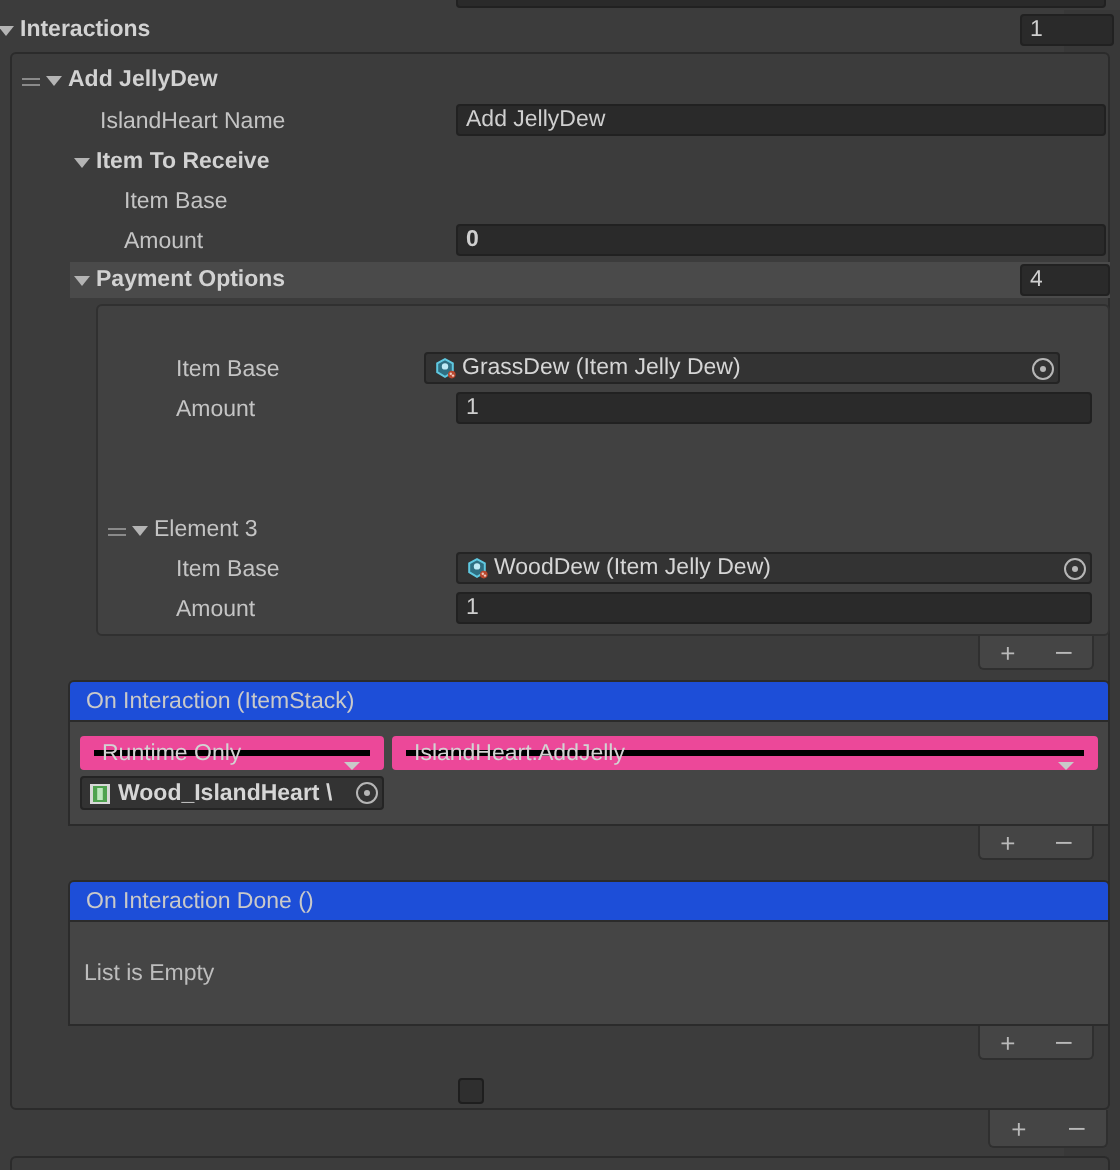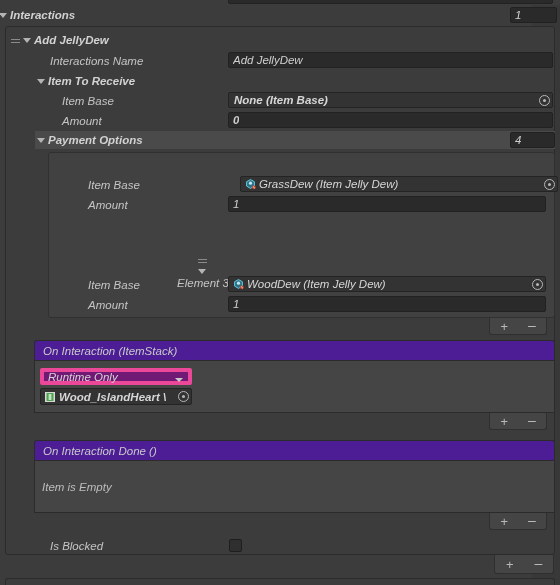--- a/index.html
+++ b/index.html
@@ -5,21 +5,21 @@
   html,body{margin:0;padding:0;}
   body{
     width:560px;height:585px;
     background:#383838;
     font-family:"Liberation Sans", sans-serif;
     font-size:11.5px;
     color:#c4c4c4;
     -webkit-font-smoothing:antialiased;
     overflow:hidden;
   }
-  .root{position:relative;width:532px;height:585px;background:#3c3c3c;font-style:italic;}
+  .root{position:relative;width:532px;height:585px;background:#3c3c3c;}
 
   
   .row{position:relative;height:20px;display:flex;align-items:center;}
   .lbl{color:#c4c4c4;font-size:11.5px;white-space:nowrap;}
   .lbl.bold{font-weight:bold;color:#d2d2d2;}
 
   
   .tri{width:11px;height:11px;position:relative;flex:none;margin-right:1px;}
   .tri:after{
     content:"";position:absolute;left:1px;top:3px;
@@ -64,39 +64,39 @@
   .so-ico svg{display:block;}
 
   
   .go-ico{width:12px;height:12px;flex:none;margin-right:3px;}
 
   
   .boxA{position:absolute;background:#3c3c3c;border:1px solid #2b2b2b;border-radius:3px;box-sizing:border-box;}
   .boxB{position:absolute;background:#414141;border:1px solid #303030;border-radius:3px;box-sizing:border-box;}
 
   .hdrbar{position:absolute;background:#4a4a4a;box-sizing:border-box;}
-  .evt-hdr{position:absolute;background:#4c1d95;border:1px solid #2b2b2b;border-bottom:none;
+  .evt-hdr{position:absolute;background:#1d4ed8;border:1px solid #2b2b2b;border-bottom:none;
            box-sizing:border-box;display:flex;align-items:center;padding-left:8px;
            border-radius:3px 3px 0 0;color:#c9c9c9;}
   .evt-body{position:absolute;background:#454545;border:1px solid #2b2b2b;border-top:1px solid #2b2b2b;box-sizing:border-box;}
 
   
   .plusminus{
     position:absolute;height:17px;width:58px;
     background:#454545;border:1px solid #2f2f2f;border-top:none;
     border-radius:0 0 3px 3px;box-sizing:border-box;
     display:flex;align-items:center;justify-content:space-around;
   }
   .plusminus span{font-size:13px;color:#b9b9b9;line-height:1;user-select:none;}
   .plusminus span.minus{font-size:14px;position:relative;top:-1px;}
 
   
   .dd{
     position:absolute;height:17px;box-sizing:border-box;
-    background:#701a75;border:4px solid #ec4899;border-radius:2px;
+    background:#000000;border:7px solid #ec4899;border-radius:2px;
     display:flex;align-items:center;padding:0 4px;color:#d3d3d3;font-size:11.5px;
   }
   .dd .arrow{position:absolute;right:5px;top:6px;width:0;height:0;
     border-left:4px solid transparent;border-right:4px solid transparent;border-top:4px solid #c9c9c9;}
 
   
   .cb{position:absolute;width:13px;height:13px;background:#2f2f2f;border:1px solid #1e1e1e;border-radius:2px;box-sizing:border-box;}
 
   
   .top-clip{position:absolute;left:0;top:0;width:560px;height:5px;background:#3c3c3c;overflow:hidden;}
@@ -124,40 +124,34 @@
 
   <div class="boxA" style="left:5px;top:26px;width:550px;height:529px;"></div>
 
   <div class="row" style="position:absolute;left:10px;top:30px;width:540px;height:20px;">
     <div class="grip"></div>
     <div class="tri"></div>
     <span class="lbl bold">Add JellyDew</span>
   </div>
 
   <div class="row" style="position:absolute;left:50px;top:51px;width:200px;height:20px;">
-    <span class="lbl">Interactions Name</span>
+    <span class="lbl">IslandHeart Name</span>
   </div>
   <div class="field" style="left:228px;top:52px;width:325px;">
     <span class="val">Add JellyDew</span>
   </div>
 
   <div class="row" style="position:absolute;left:36px;top:71px;width:260px;height:20px;">
     <div class="tri"></div>
     <span class="lbl bold">Item To Receive</span>
   </div>
 
   <div class="row" style="position:absolute;left:62px;top:91px;width:200px;height:20px;">
     <span class="lbl">Item Base</span>
   </div>
-  <div class="field obj" style="left:228px;top:92px;width:325px;">
-    <span class="val" style="font-weight:bold;padding-left:2px;">None (Item Base)</span>
-    <span class="picker">
-        <i></i>
-      </span>
-  </div>
 
   <div class="row" style="position:absolute;left:62px;top:111px;width:200px;height:20px;">
     <span class="lbl">Amount</span>
   </div>
   <div class="field num" style="left:228px;top:112px;width:325px;">
     <span class="val" style="font-weight:bold;">0</span>
   </div>
 
   <div class="hdrbar" style="left:35px;top:131px;width:520px;height:18px;"></div>
   <div class="row" style="position:absolute;left:36px;top:131px;width:300px;height:18px;">
@@ -166,21 +160,21 @@
   </div>
   <div class="field num" style="left:510px;top:132px;width:45px;">
     <span class="val">4</span>
   </div>
 
   <div class="boxB" style="left:48px;top:152px;width:507px;height:166px;"></div>
 
   <div class="row" style="position:absolute;left:88px;top:175px;width:200px;height:20px;">
     <span class="lbl">Item Base</span>
   </div>
-  <div class="field obj" style="left:240px;top:176px;width:318px;">
+  <div class="field obj" style="left:212px;top:176px;width:318px;">
     <span class="so-ico">
       <svg width="13" height="13" viewBox="0 0 13 13">
         <path d="M6.5 1.6 L10.4 3.7 L10.4 8.1 L6.5 10.4 L2.6 8.1 L2.6 3.7 Z" fill="#2f6f82" stroke="#5fc8e0" stroke-width="1"></path>
         <circle cx="6.5" cy="5.2" r="1.6" fill="#bfeaf5"></circle>
         <circle cx="9.9" cy="9.3" r="1.9" fill="#b8472e"></circle>
         <circle cx="9.4" cy="8.9" r="0.6" fill="#f0c8bd"></circle>
         <circle cx="10.5" cy="9.8" r="0.6" fill="#f0c8bd"></circle>
       </svg>
     </span>
     <span class="val">GrassDew (Item Jelly Dew)</span>
@@ -190,21 +184,21 @@
   </div>
   <div class="row" style="position:absolute;left:88px;top:195px;width:200px;height:20px;">
     <span class="lbl">Amount</span>
   </div>
   <div class="field num" style="left:228px;top:196px;width:318px;">
     <span class="val">1</span>
   </div>
 
 
 
-  <div class="row" style="position:absolute;left:53px;top:255px;width:300px;height:20px;flex-direction:column;">
+  <div class="row" style="position:absolute;left:53px;top:255px;width:300px;height:20px;">
     <div class="grip"></div>
     <div class="tri"></div>
     <span class="lbl">Element 3</span>
   </div>
   <div class="row" style="position:absolute;left:88px;top:275px;width:200px;height:20px;">
     <span class="lbl">Item Base</span>
   </div>
   <div class="field obj" style="left:228px;top:276px;width:318px;">
     <span class="so-ico">
       <svg width="13" height="13" viewBox="0 0 13 13">
@@ -234,20 +228,24 @@
 
   <div class="evt-hdr" style="left:34px;top:340px;width:521px;height:20px;">
     <span>On Interaction (ItemStack)</span>
   </div>
   <div class="evt-body" style="left:34px;top:360px;width:521px;height:53px;"></div>
 
   <div class="dd" style="left:40px;top:368px;width:152px;">
     <span>Runtime Only</span>
     <span class="arrow"></span>
   </div>
+  <div class="dd" style="left:196px;top:368px;width:353px;">
+    <span>IslandHeart.AddJelly</span>
+    <span class="arrow"></span>
+  </div>
   <div class="field obj" style="left:40px;top:388px;width:152px;height:17px;">
     <span class="go-ico">
       <svg width="12" height="12" viewBox="0 0 12 12">
         <rect x="1" y="1" width="10" height="10" fill="#d8d8d8"></rect>
         <rect x="2.5" y="2" width="7" height="8" fill="#4fa24f"></rect>
         <rect x="4.6" y="3" width="2.8" height="6" fill="#bfe7bf"></rect>
         <rect x="2.5" y="4.6" width="7" height="2.6" fill="#bfe7bf" opacity="0.0"></rect>
       </svg>
     </span>
     <span class="val" style="font-weight:bold;">Wood_IslandHeart \</span>
@@ -258,30 +256,27 @@
 
   <div class="plusminus" style="left:489px;top:413px;">
     <span class="plus">+</span>
     <span class="minus">–</span>
   </div>
 
   <div class="evt-hdr" style="left:34px;top:440px;width:521px;height:20px;">
     <span>On Interaction Done ()</span>
   </div>
   <div class="evt-body" style="left:34px;top:460px;width:521px;height:53px;"></div>
-  <div class="emptytxt" style="left:42px;top:481px;">Item is Empty</div>
+  <div class="emptytxt" style="left:42px;top:481px;">List is Empty</div>
 
   <div class="plusminus" style="left:489px;top:513px;">
     <span class="plus">+</span>
     <span class="minus">–</span>
   </div>
 
-  <div class="row" style="position:absolute;left:50px;top:536px;width:200px;height:20px;">
-    <span class="lbl">Is Blocked</span>
-  </div>
   <div class="cb" style="left:229px;top:539px;"></div>
 
   <div class="plusminus" style="left:494px;top:555px;width:60px;height:19px;">
     <span class="plus">+</span>
     <span class="minus">–</span>
   </div>
 
   <div class="boxA" style="left:5px;top:578px;width:550px;height:12px;border-bottom:none;border-radius:3px 3px 0 0;"></div>
 
 </div>

